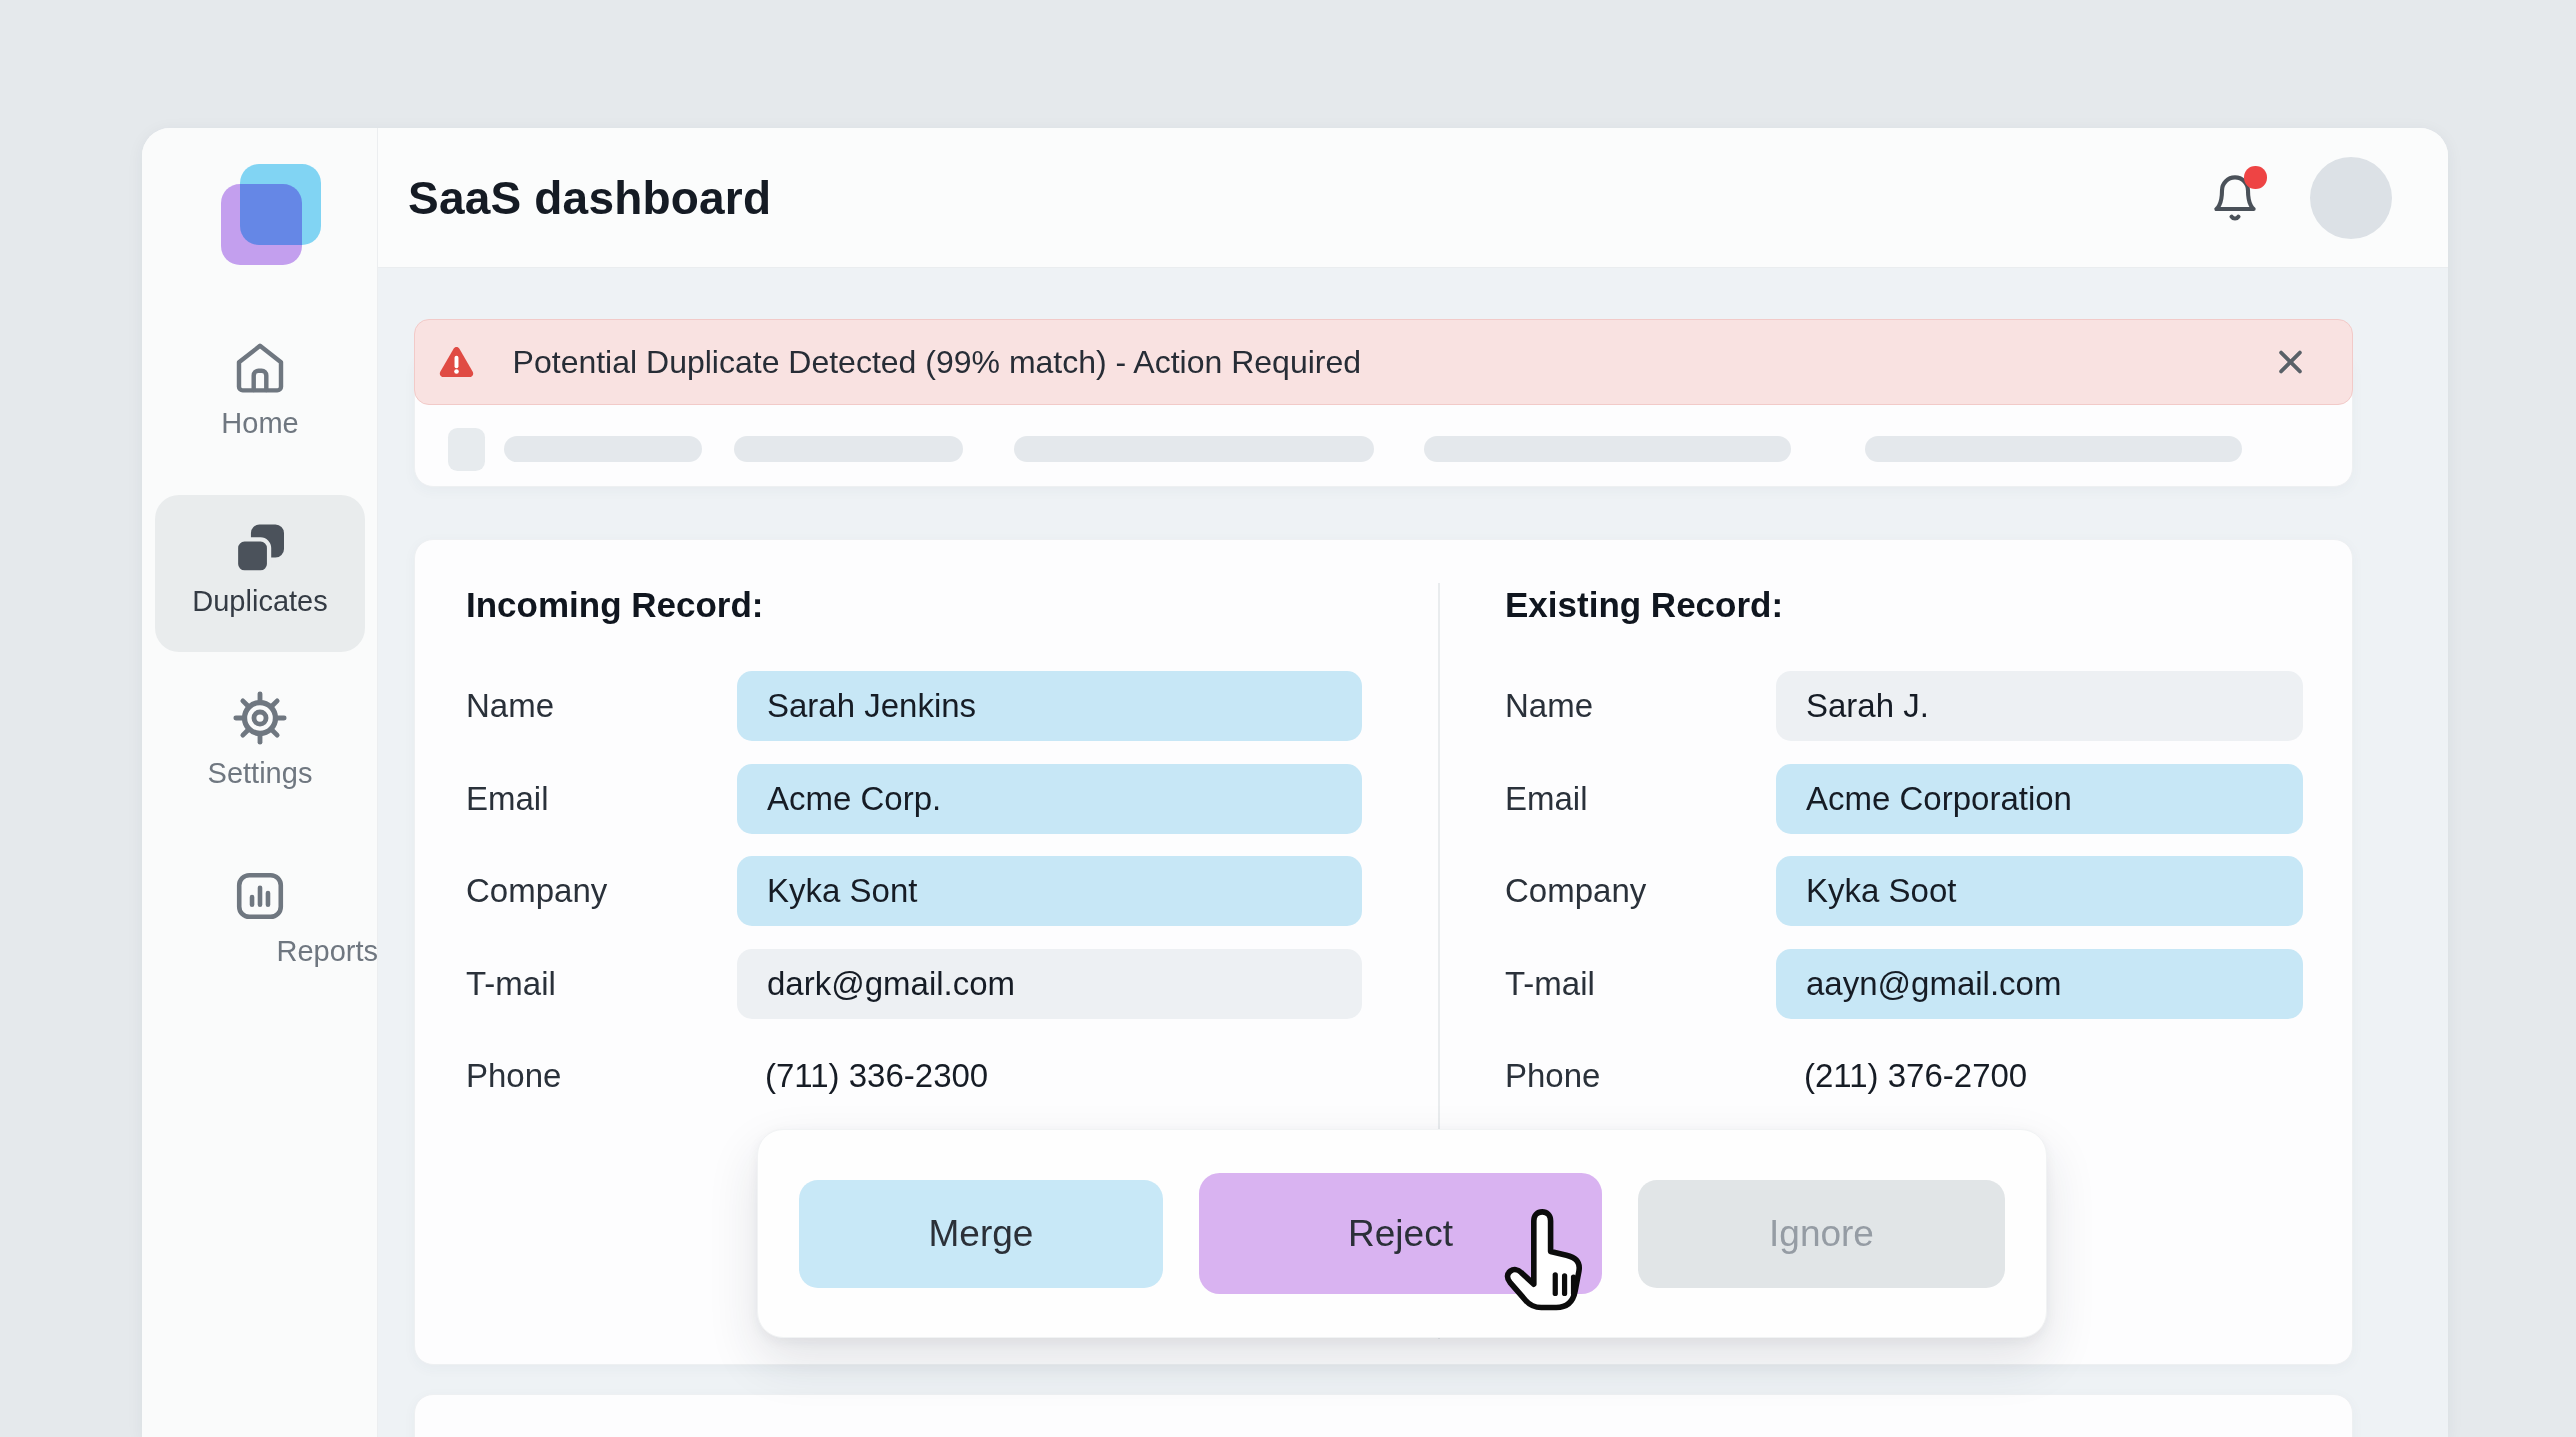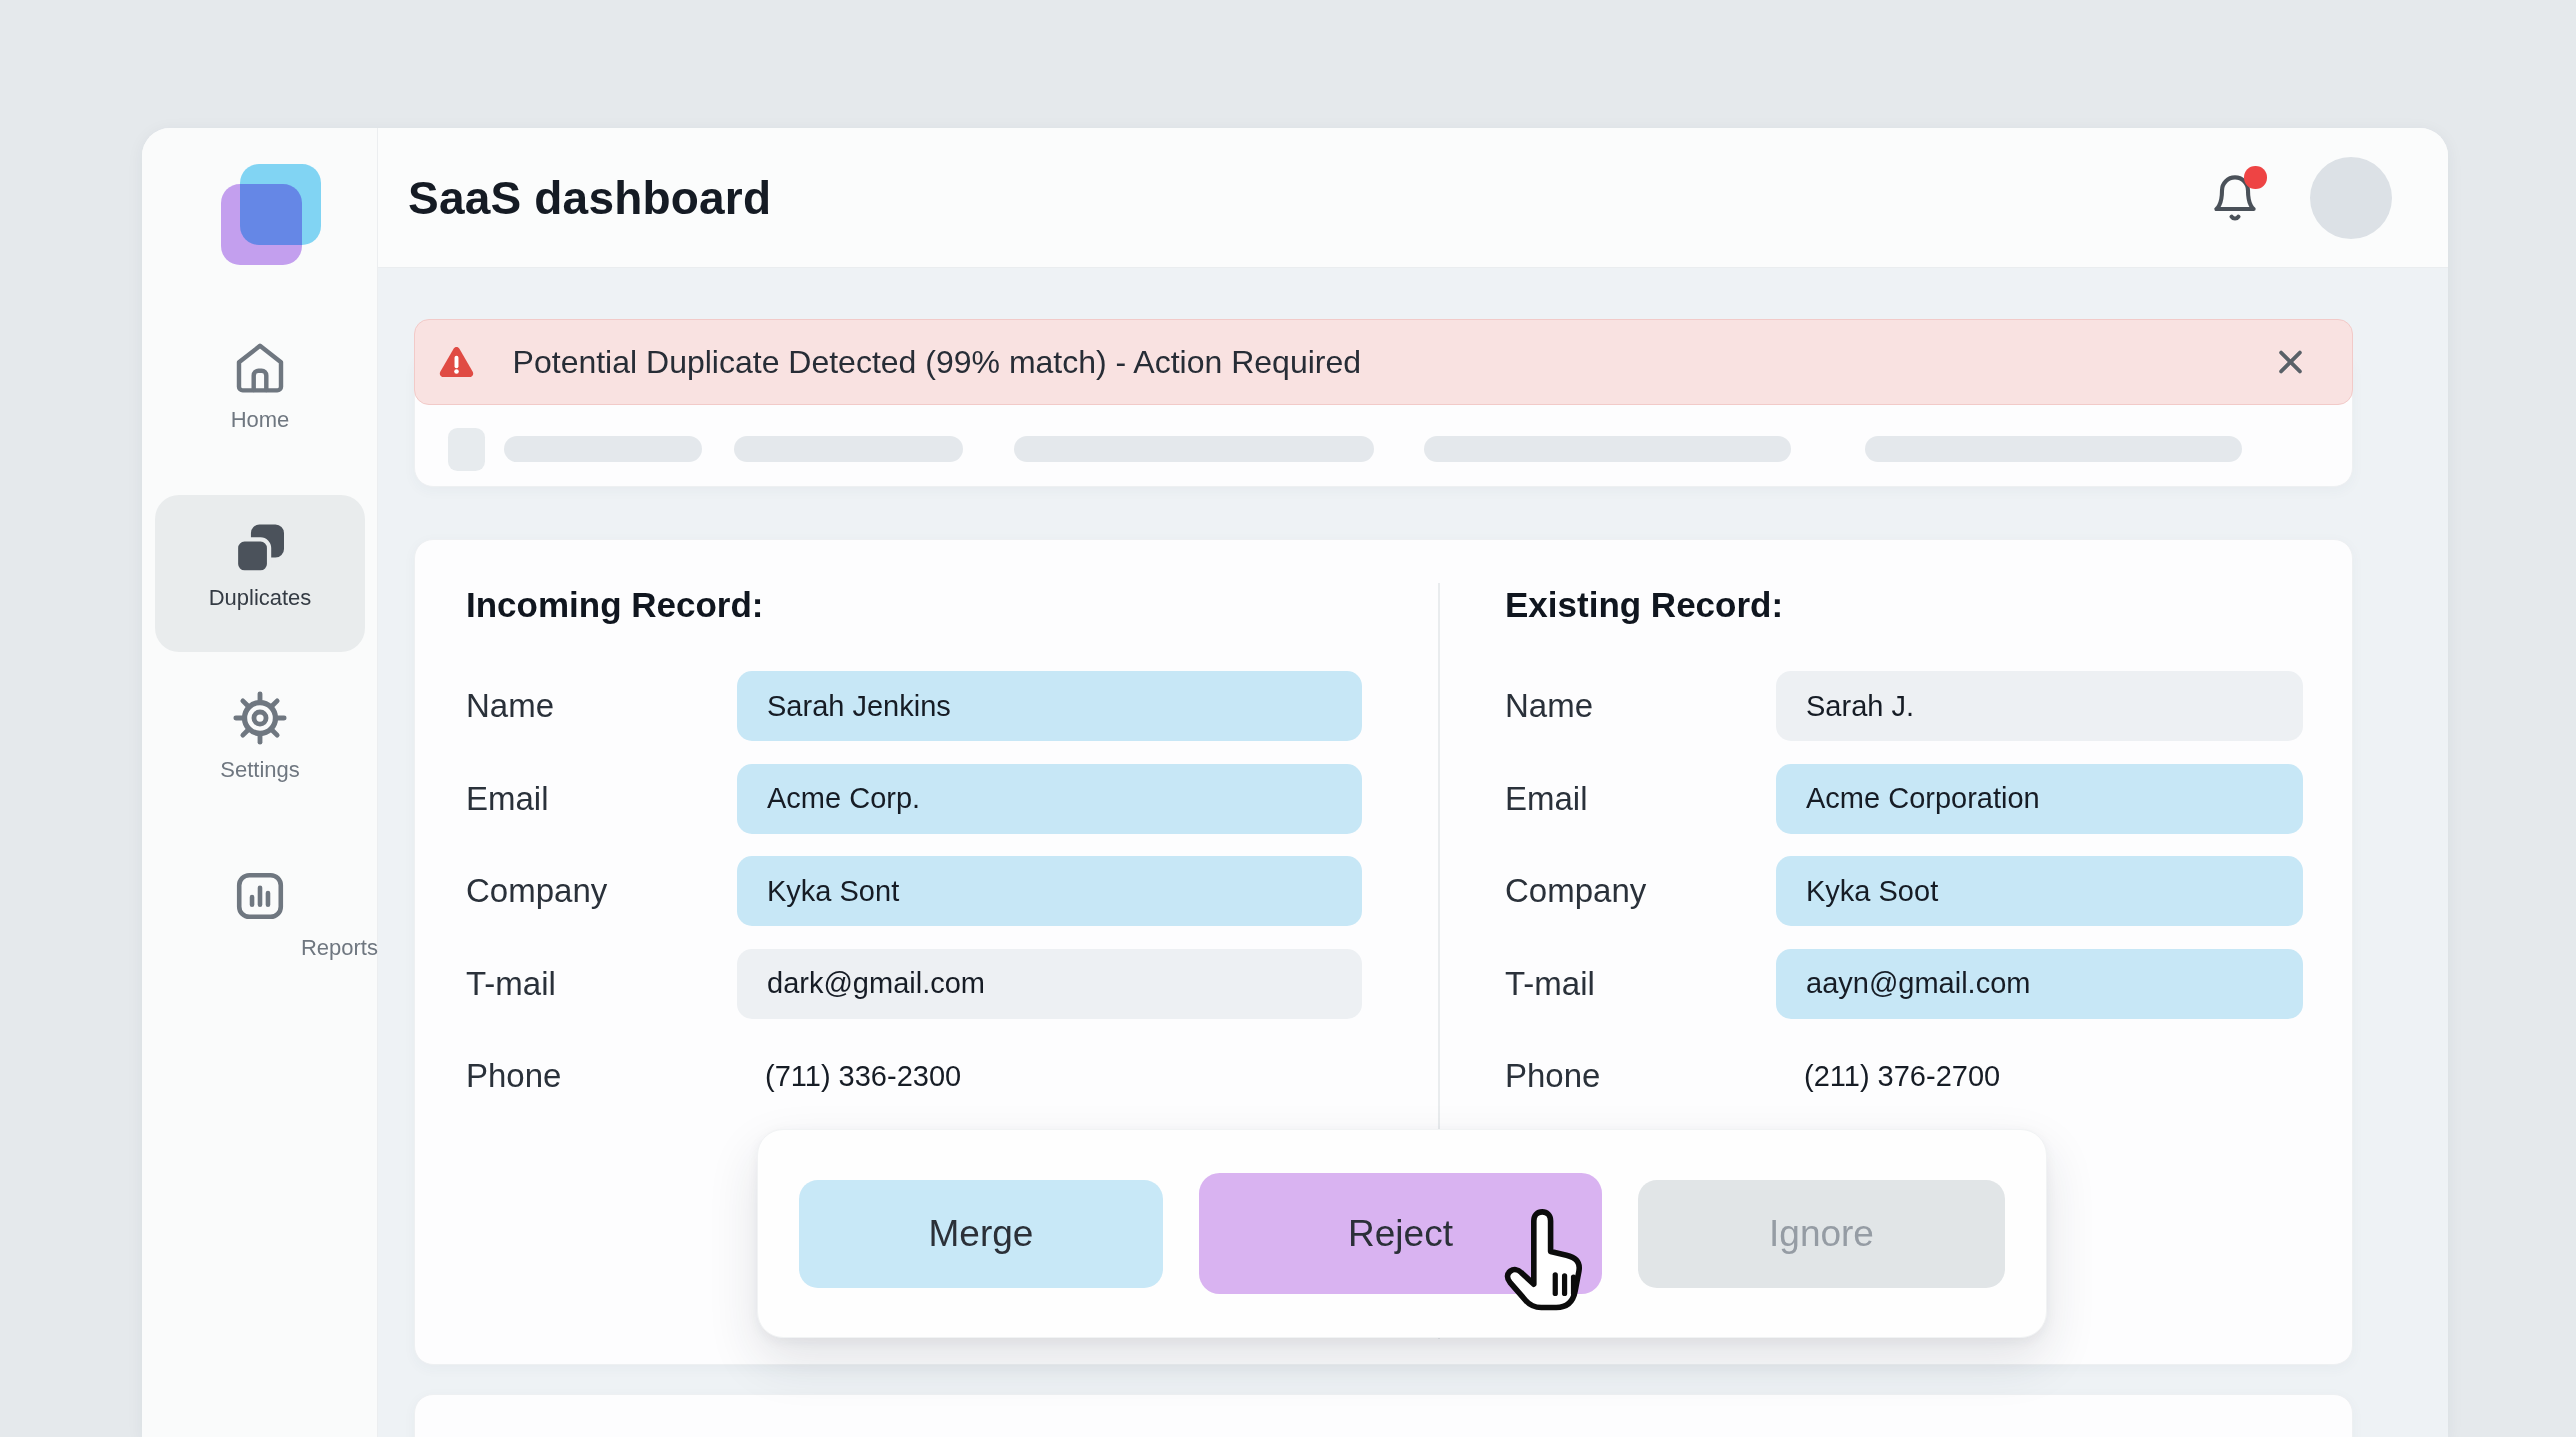--- a/index.html
+++ b/index.html
@@ -18,21 +18,21 @@
   }
   
   .sidebar { position:absolute; left:0; top:0; width:236px; height:100%;
     border-right:1.9px solid #eceef0; background:#fafbfb; }
   .logo { position:absolute; left:79px; top:36px; width:112px; height:112px; }
   .logo .sq { position:absolute; width:81px; height:81px; border-radius:19px; }
   .logo .sq.blue   { left:19px; top:0;  background:#63cbf1; opacity:.8; }
   .logo .sq.purple { left:0;  top:19.7px; background:#bd92f0; opacity:.85; mix-blend-mode:multiply; }
   .nav-item { position:absolute; left:0; width:236px; text-align:center; cursor:pointer; }
   .nav-item .nicon { display:flex; justify-content:center; align-items:center; height:71px; }
-  .nav-item .nlabel { display:block; margin-top:3.7px; font-size:22px; color:#6f7780; }
+  .nav-item .nlabel { display:block; margin-top:3.7px; font-size:29px; color:#6f7780; }
   .nav-home     { top:204px; }
   .nav-settings { top:554px; }
   .nav-reports  { top:732px;text-align:right; }
   .nav-duplicates { top:367px; height:157px; }
   .nav-duplicates .active-bg { position:absolute; left:13px; top:0; width:210px; height:157px;
     background:#e9eced; border-radius:24px; }
   .nav-duplicates .nicon { position:relative; padding-top:17px; height:90px; }
   .nav-duplicates .nlabel { position:relative; color:#343b44; margin-top:0; }
   
   .header { position:absolute; left:236px; top:0; right:0; height:140px;
@@ -64,21 +64,21 @@
   
   .compare-card { left:36px; top:271px; width:1939px; height:826px; }
   .col-title { position:absolute; top:45px; font-size:35px; font-weight:700; color:#10161f; }
   .vdivider { position:absolute; left:1023px; top:43px; width:1.9px; height:756px; background:#e9ecee; }
   .col { position:absolute; top:131px; }
   .col-incoming { left:51px;  width:896px; }
   .col-existing { left:1090px; width:798px; }
   .field-row { display:flex; align-items:center; height:70px; margin-bottom:22.5px; }
   .field-label { flex:0 0 271px; font-size:33px; color:#2a313a; }
   .field-value { flex:1; height:70px; display:flex; align-items:center;
-    padding-left:30px; font-size:29px; color:#161c25; border-radius:15px; }
+    padding-left:30px; font-size:33px; color:#161c25; border-radius:15px; }
   .field-value.blue { background:#c7e7f6; }
   .field-value.gray { background:#edf0f3; }
   .field-value.plain { background:transparent; padding-left:28px; }
   
   .popup { position:absolute; left:379px; top:861px; width:1290px; height:209px; z-index:20;
     background:#fefefe; border:0.9px solid #f1f3f4; border-radius:26px;
     box-shadow:0 22.5px 51px rgba(30,42,60,.12), 0 3.7px 11.2px rgba(30,42,60,.05);
     display:flex; align-items:center; justify-content:center; gap:36px; }
   .act-btn { display:flex; align-items:center; justify-content:center;
     font-size:37px; color:#2b3038; border:none; cursor:pointer;

